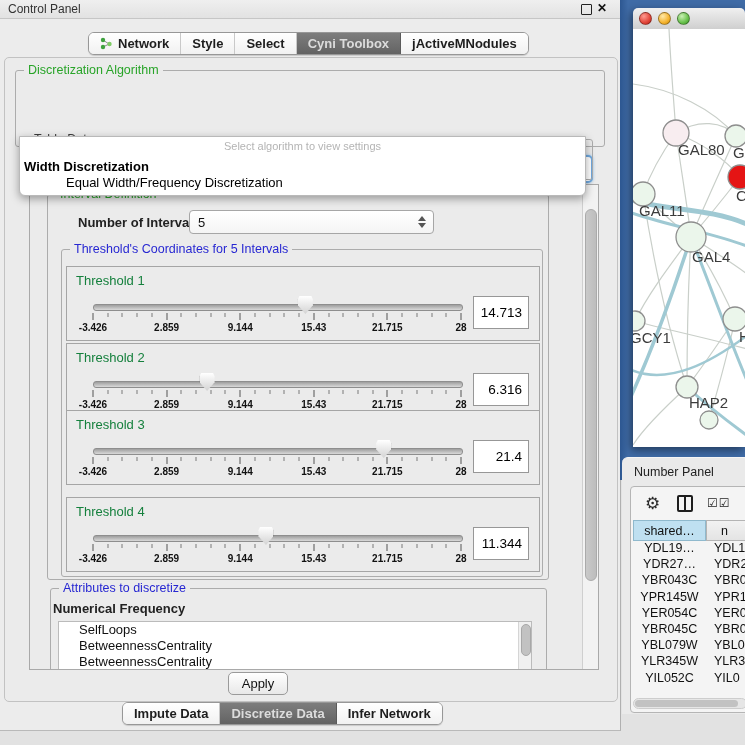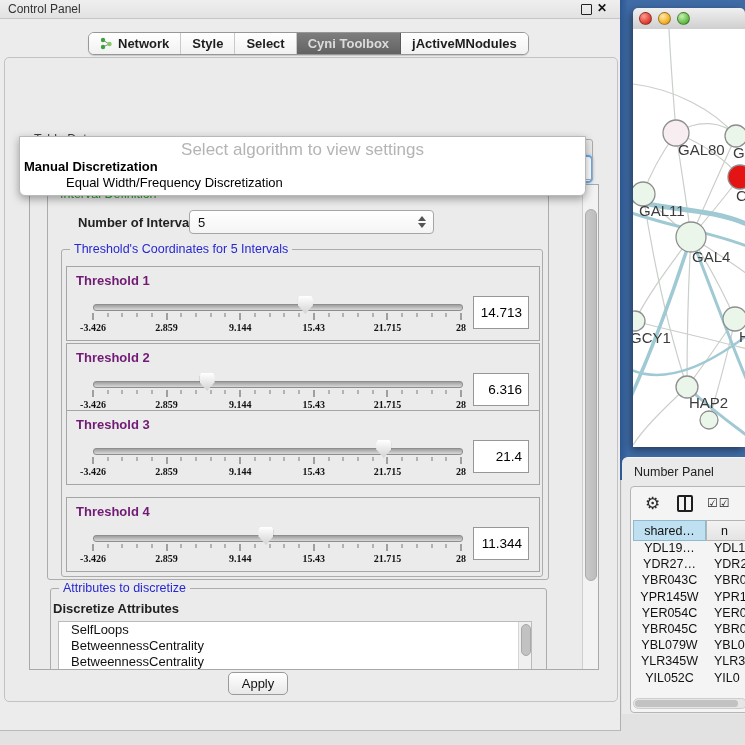--- a/index.html
+++ b/index.html
@@ -33,43 +33,43 @@
 
   .combo{position:absolute;background:linear-gradient(#ffffff,#f4f4f4);border:1px solid #a6a6a6;border-radius:4px;font-size:13px;display:flex;align-items:center;padding:0 24px 0 8px;box-sizing:border-box;color:#111;}
   .spinner{position:absolute;right:7px;top:50%;transform:translateY(-50%);width:8px;height:12px;}
   .spinner:before,.spinner:after{content:"";position:absolute;left:0;border-left:4px solid transparent;border-right:4px solid transparent;}
   .spinner:before{top:0;border-bottom:5px solid #555;}
   .spinner:after{bottom:0;border-top:5px solid #555;}
 
   #alg-combo-focus{left:24px;top:97px;width:560px;height:24px;background:#fff;border:2px solid #6fa7dd;border-radius:5px;box-shadow:0 0 3px #8fc1ea;}
 
   #algo-popup{left:14px;top:78px;width:565px;height:58px;background:#fff;border:1px solid #b9b9b9;border-radius:0 0 6px 6px;box-shadow:0 3px 8px rgba(0,0,0,.35);z-index:40;}
-  #popup-hint{left:0;top:3px;width:100%;text-align:center;font-size:17px;color:#b4b4b4;}
+  #popup-hint{left:0;top:3px;width:100%;text-align:center;font-size:11px;color:#b4b4b4;}
   .popup-item{position:absolute;left:4px;font-size:13px;color:#000;}
   #popup-item-0{top:22px;font-weight:bold;}
   #popup-item-1{top:38px;margin-left:42px;}
 
   
   #scrollpane{left:24px;top:126px;width:568px;height:484px;border:1px solid #a9a9a9;background:#ebebeb;overflow:hidden;}
   #sp-vscroll{right:0;top:0;width:15px;height:100%;background:#f2f2f2;border-left:1px solid #cfcfcf;}
   #sp-vthumb{left:2px;top:24px;width:10px;height:370px;background:linear-gradient(90deg,#c9c9c9,#bdbdbd);border:1px solid #aaa;border-radius:6px;}
 
   .thr-panel{position:absolute;left:4px;width:472px;height:73px;border:1px solid #a5a5a5;background:#ebebeb;}
-  .thr-label{position:absolute;left:9px;top:6px;font-size:13px;font-weight:bold;color:#701a75;}
+  .thr-label{position:absolute;left:9px;top:6px;font-size:13px;font-weight:normal;color:#15803d;}
   .track{position:absolute;left:26px;top:37px;width:368px;height:5px;border-radius:3px;background:linear-gradient(#9e9e9e,#d9d9d9);border:1px solid #8e8e8e;}
   .thumb{position:absolute;top:29px;width:15px;height:18px;background:linear-gradient(#ffffff,#d3d3d3);clip-path:polygon(10% 0,90% 0,100% 18%,100% 52%,50% 100%,0 52%,0 18%);filter:drop-shadow(0 0 1px #666);}
-  .ticks{position:absolute;left:26px;top:46px;width:368px;height:22px;font-family:Liberation Serif, serif;}
+  .ticks{position:absolute;left:26px;top:46px;width:368px;height:22px;}
   .tick{position:absolute;top:0;width:1px;background:#555;transform:translateX(-50%);}
   .tick.minor{height:4px;opacity:.75;}
   .tick.major{height:7px;}
   .tick-lbl{position:absolute;top:9px;transform:translateX(-50%);font-size:10px;font-weight:bold;color:#111;white-space:nowrap;}
   .val-box{position:absolute;left:406px;top:29px;width:56px;height:33px;background:#fff;border:1px solid #979797;box-sizing:border-box;display:flex;align-items:center;justify-content:flex-end;padding-right:6px;font-size:13.5px;color:#000;}
 
   #attr-list{position:absolute;left:7px;top:32px;width:474px;height:50px;background:#fff;border:1px solid #bbb;overflow:hidden;box-sizing:border-box;}
-  .attr-item{font-size:13px;line-height:16px;padding-left:12px;color:#111;white-space:nowrap;}
+  .attr-item{font-size:13px;line-height:16px;padding-left:20px;color:#111;white-space:nowrap;}
   #attr-vscroll{position:absolute;right:0;top:0;width:12px;height:100%;background:#f0f0f0;border-left:1px solid #d5d5d5;}
   #attr-vthumb{position:absolute;left:2px;top:2px;width:8px;height:30px;background:#c2c2c2;border:1px solid #a8a8a8;border-radius:5px;}
 
   #apply-btn{left:223px;top:614px;width:58px;height:21px;background:linear-gradient(#ffffff,#e8e8e8);border:1px solid #9a9a9a;border-radius:5px;font-size:13px;display:flex;align-items:center;justify-content:center;color:#111;}
 
   
   #desktop-blue{left:620px;top:0;width:125px;height:480px;background:linear-gradient(90deg,#2d5791 0,#3f6ba6 8px,#3f6ba6 100%);}
   #net-window{left:633px;top:8px;width:112px;height:439px;border-radius:5px 5px 0 0;overflow:hidden;box-shadow:-2px 3px 8px rgba(0,0,0,.45);}
   #net-titlebar{left:0;top:0;width:100%;height:21px;background:linear-gradient(#f0f0f0,#cfcfcf);border-bottom:1px solid #9a9a9a;}
   .light{position:absolute;top:4px;width:13px;height:13px;border-radius:50%;border:1px solid rgba(0,0,0,.35);box-sizing:border-box;}
@@ -134,25 +134,28 @@
       <div class="tab sel">
           <span>Cyni Toolbox</span>
         </div>
       <div class="tab">
           <span>jActiveMNodules</span>
         </div>
     </div>
 
     <div class="abs" id="cp-content">
 
+      <div class="group" id="alg-group" style="left:10px;top:12px;width:588px;height:75px;">
+        <span class="legend lg-green">Discretization Algorithm</span>
+      </div>
       <div class="abs" id="alg-combo-focus"></div>
 
       <div class="abs" id="algo-popup">
         <div class="abs" id="popup-hint">Select algorithm to view settings</div>
-        <div class="popup-item" id="popup-item-0">Manual Discretization</div>
+        <div class="popup-item" id="popup-item-0">Width Discretization</div>
         <div class="popup-item" id="popup-item-1">Equal Width/Frequency Discretization</div>
       </div>
 
       <div class="group" style="left:16px;top:81px;width:570px;height:39px;">
         <span class="legend lg-dark">Table Data</span>
         <div class="combo" style="left:6px;top:13px;width:556px;height:22px;">
           <span>galFiltered.sif default node</span>
           <span class="spinner"></span>
         </div>
       </div>
@@ -329,41 +332,52 @@
                     <span class="tick-lbl" style="left: 100%;">28</span>
                   </div>
                   <div class="val-box">11.344</div>
                 </div>
               </div>
           </div>
         </div>
 
         <div class="group" style="left:20px;top:403px;width:495px;height:95px;">
           <span class="legend lg-blue">Attributes to discretize</span>
-          <div class="abs" style="left:2px;top:12px;font-size:13px;font-weight:bold;">Discretize Attributes</div>
+          <div class="abs" style="left:2px;top:12px;font-size:13px;font-weight:bold;">Numerical Frequency</div>
           <div id="attr-list">
             <div id="attr-items">
                 <div class="attr-item">SelfLoops</div>
                 <div class="attr-item">BetweennessCentrality</div>
                 <div class="attr-item">BetweennessCentrality</div>
               </div>
             <div id="attr-vscroll">
                 <div id="attr-vthumb"></div>
               </div>
           </div>
         </div>
 
         <div class="abs" id="sp-vscroll">
           <div class="abs" id="sp-vthumb"></div>
         </div>
       </div>
 
       <div class="abs" id="apply-btn">Apply</div>
     </div>
 
+    <div class="abs seg" id="bottom-tabs">
+      <div class="tab">
+          <span>Impute Data</span>
+        </div>
+      <div class="tab sel">
+          <span>Discretize Data</span>
+        </div>
+      <div class="tab">
+          <span>Infer Network</span>
+        </div>
+    </div>
   </div>
 
   <div class="abs" id="desktop-blue"></div>
 
   <div class="abs" id="net-window">
     <div class="abs" id="net-titlebar">
       <div class="light" id="light-red"></div>
       <div class="light" id="light-yellow"></div>
       <div class="light" id="light-green"></div>
     </div>

